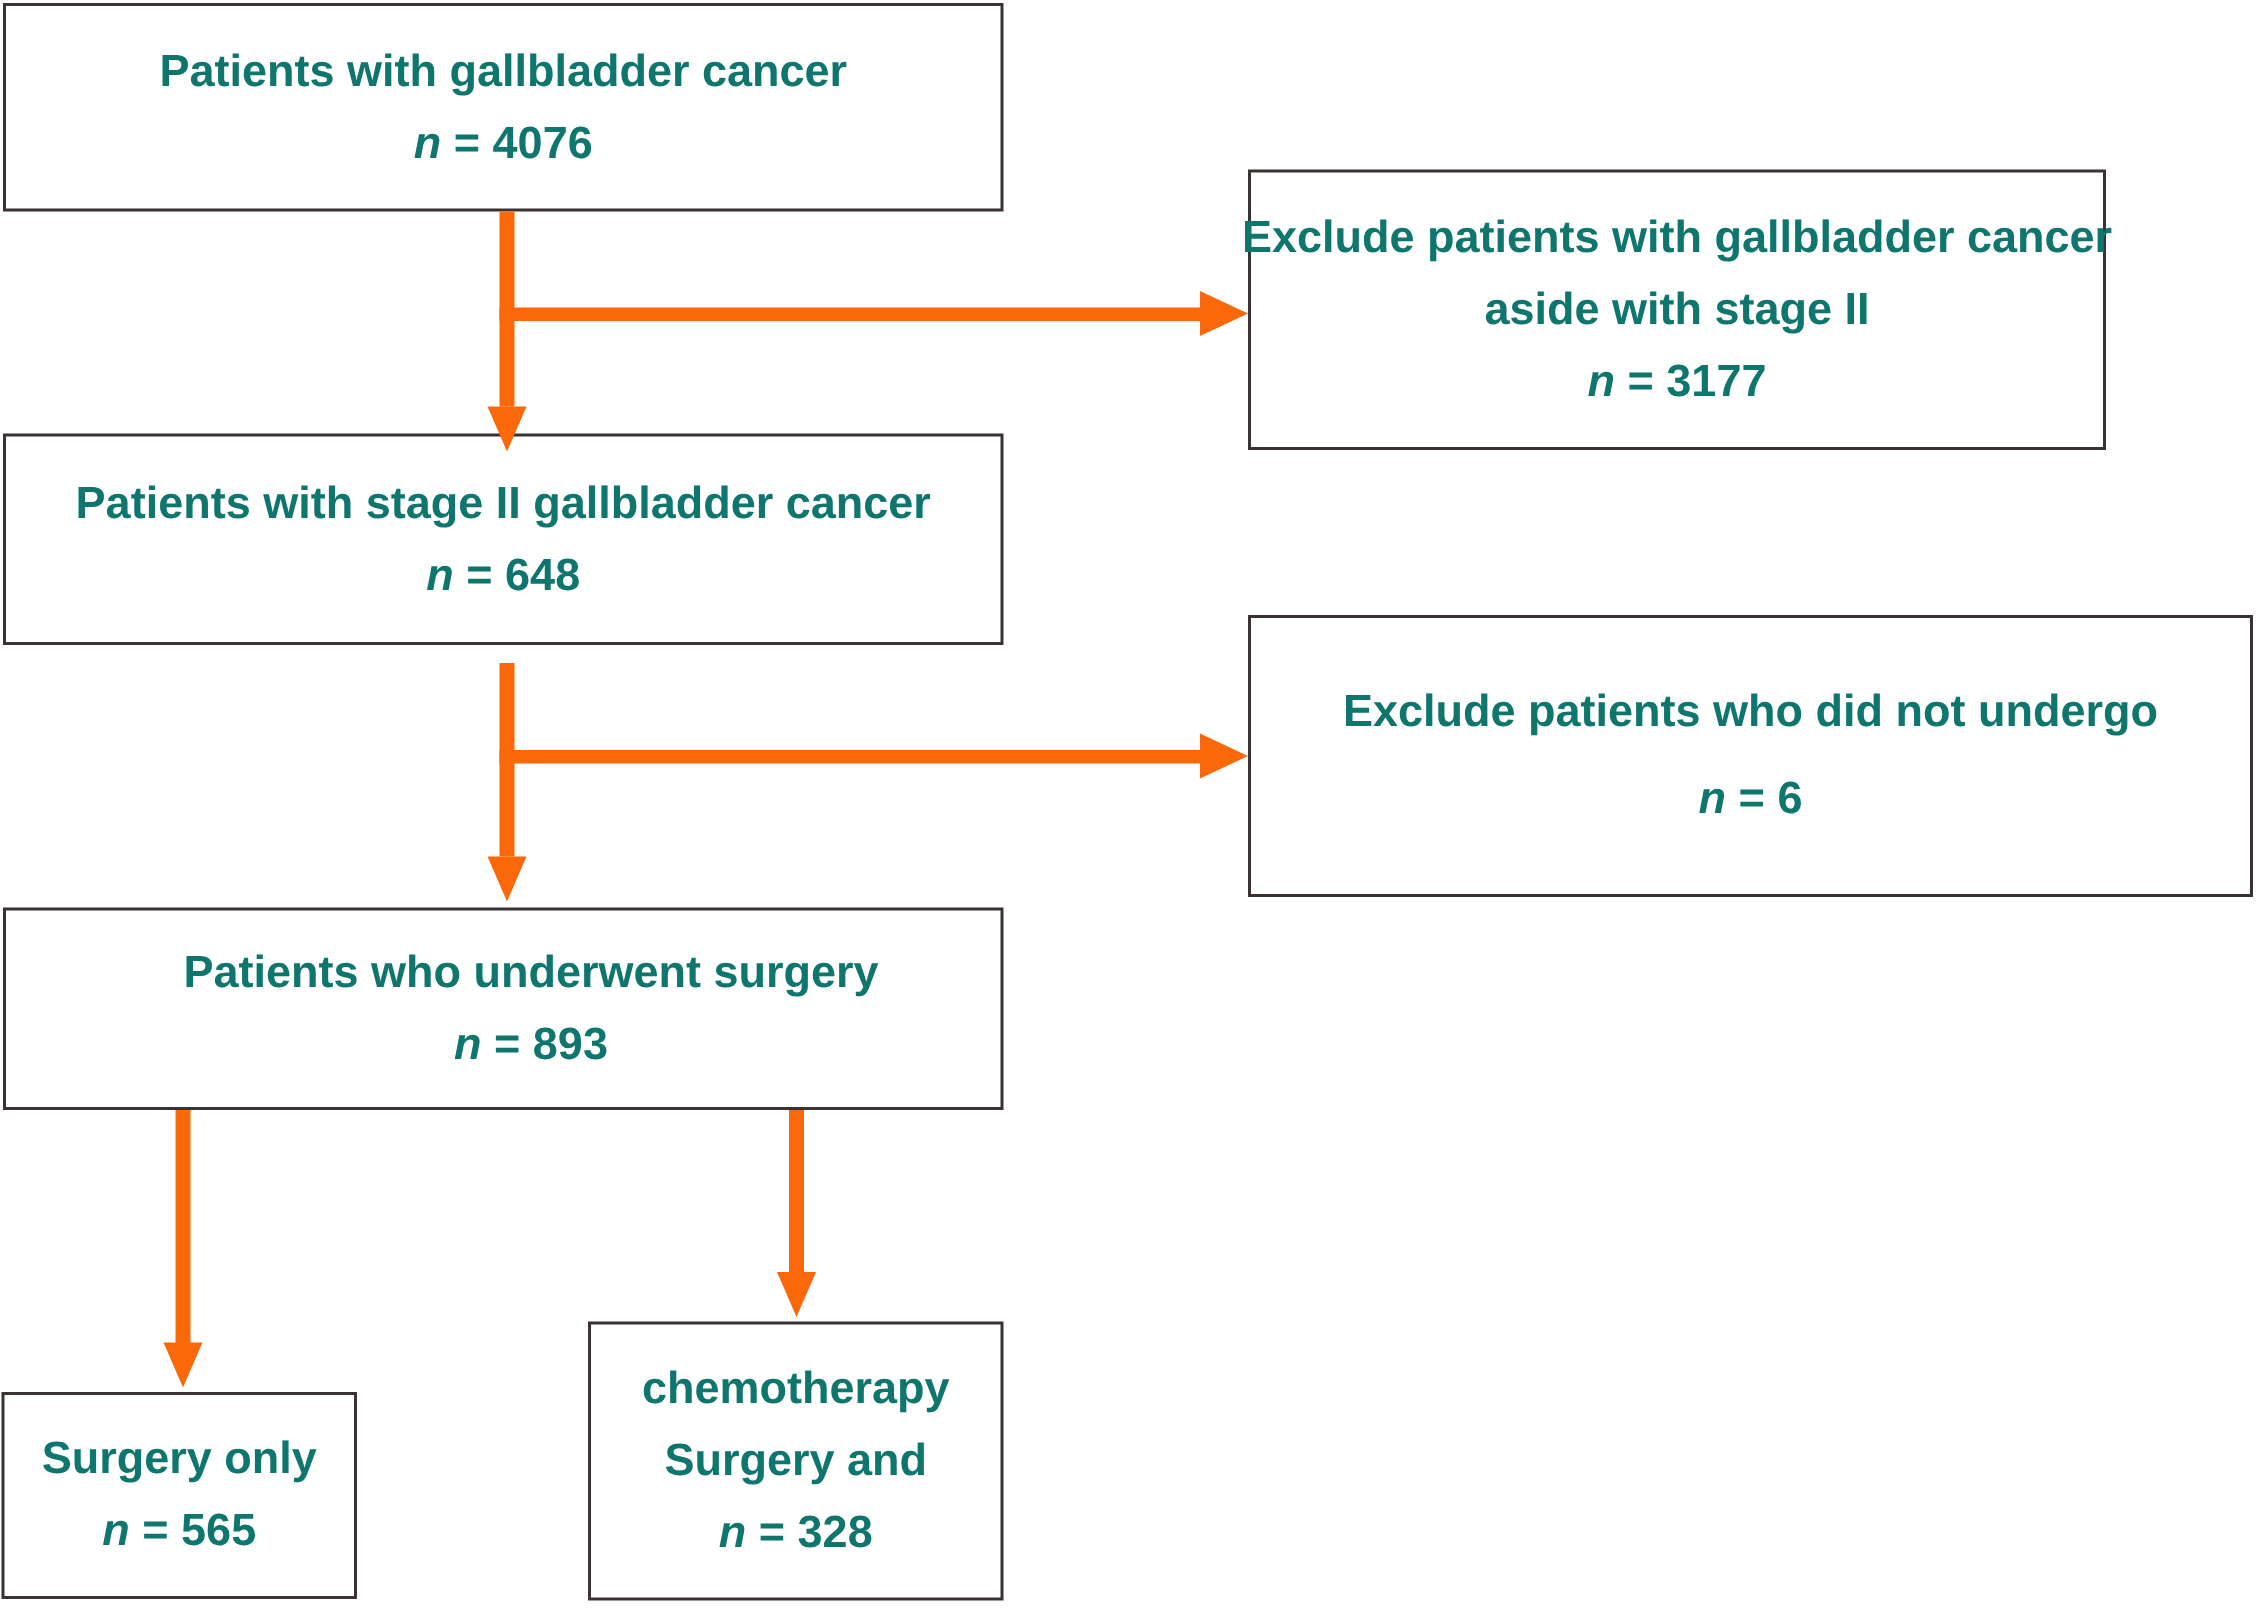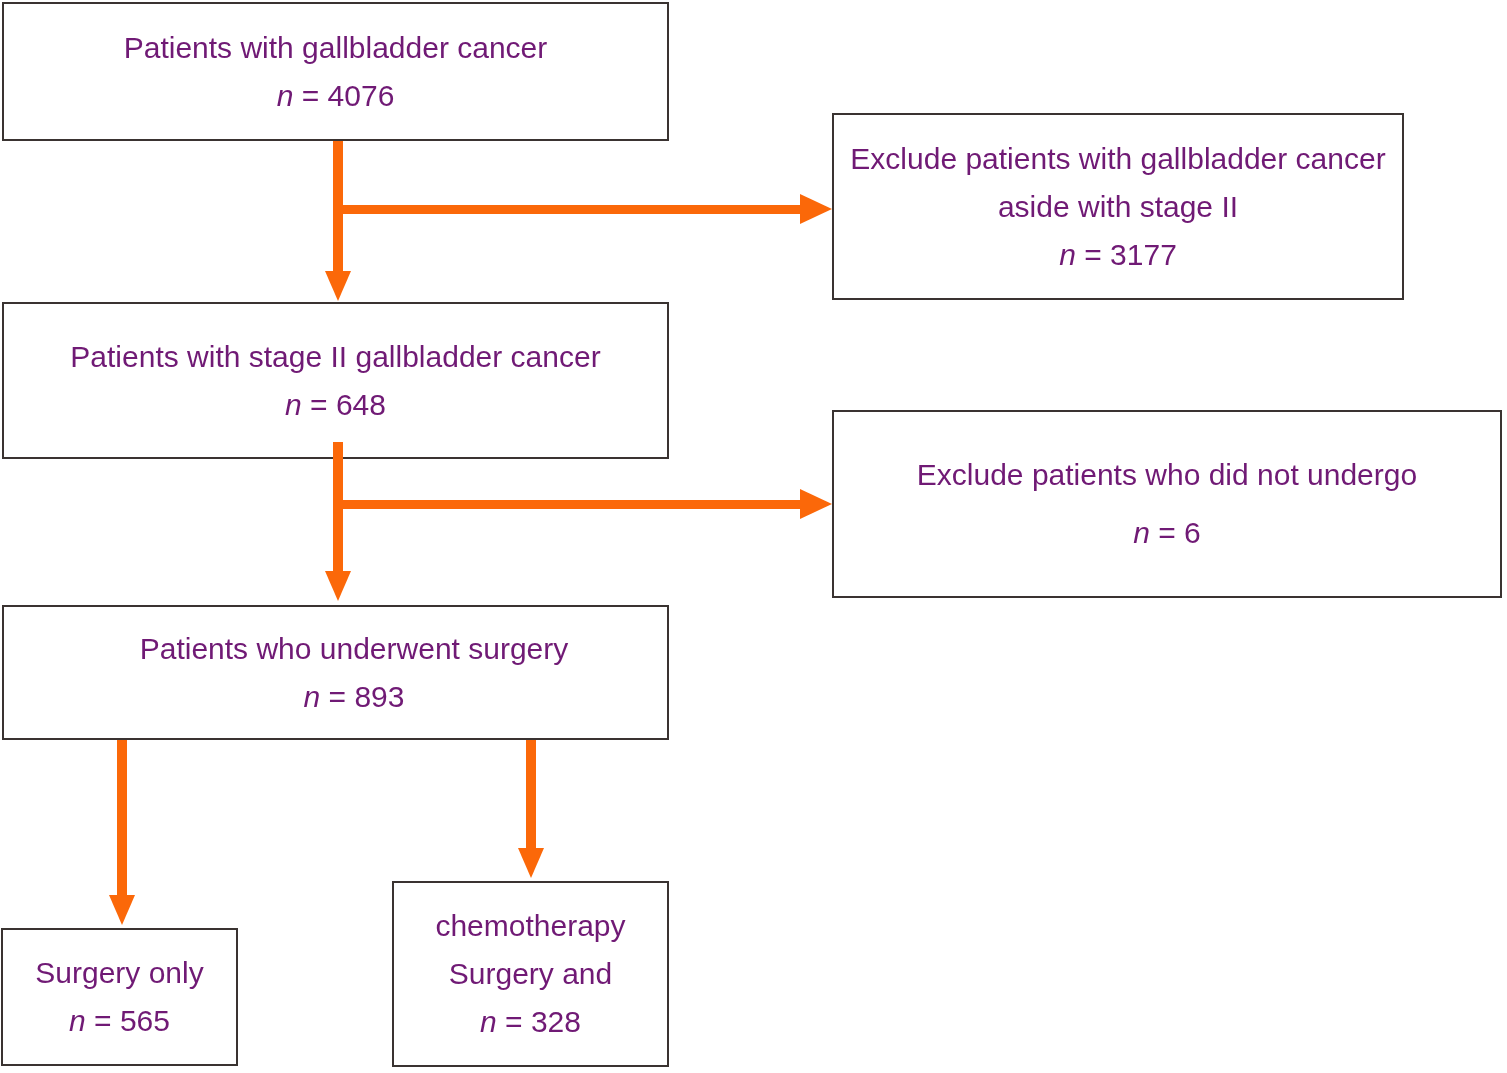--- a/index.html
+++ b/index.html
@@ -2,22 +2,23 @@
 <html><head>
 <meta charset="utf-8">
 <style>
   html, body { margin: 0; padding: 0; background: #ffffff; }
   .canvas {
     position: relative;
     width: 1507px;
     height: 1073px;
     background: #ffffff;
     font-family: "Liberation Sans", "DejaVu Sans", sans-serif;
-    color: #701a75;
+    color: #0f766e;
     overflow: hidden;
+    font-weight: bold;
   }
   .box {
     position: absolute;
     box-sizing: border-box;
     border: 2px solid #3a3331;
     background: #ffffff;
     display: flex;
     flex-direction: column;
     align-items: center;
     justify-content: center;
@@ -48,21 +49,21 @@
     position: absolute;
     width: 0; height: 0;
     border-top: 15px solid transparent;
     border-bottom: 15px solid transparent;
     border-left: 32px solid #fb6809;
   }
 
   
   #box-b1   { left: 2px;   top: 2px;   width: 667px; height: 139px; }
   #box-excl1{ left: 832px; top: 113px; width: 572px; height: 187px; }
-  #box-b2   { left: 2px;   top: 302px; width: 667px; height: 157px; }
+  #box-b2   { left: 2px;   top: 289px; width: 667px; height: 141px; }
   #box-excl2{ left: 832px; top: 410px; width: 670px; height: 188px; gap: 10px; }
   #box-b3   { left: 2px;   top: 605px; width: 667px; height: 135px; padding-left: 37px; }
   #box-b4   { left: 1px;   top: 928px; width: 237px; height: 138px; text-align: center; }
   #box-b5   { left: 392px; top: 881px; width: 277px; height: 186px; }
 
   
   #a1-shaft  { left: 333px; top: 141px; height: 130px; }
   #a1-head   { left: 325px; top: 271px; }
   #a1-branch { left: 333px; top: 205px; width: 467px; }
   #a1-bhead  { left: 800px; top: 194px; }

